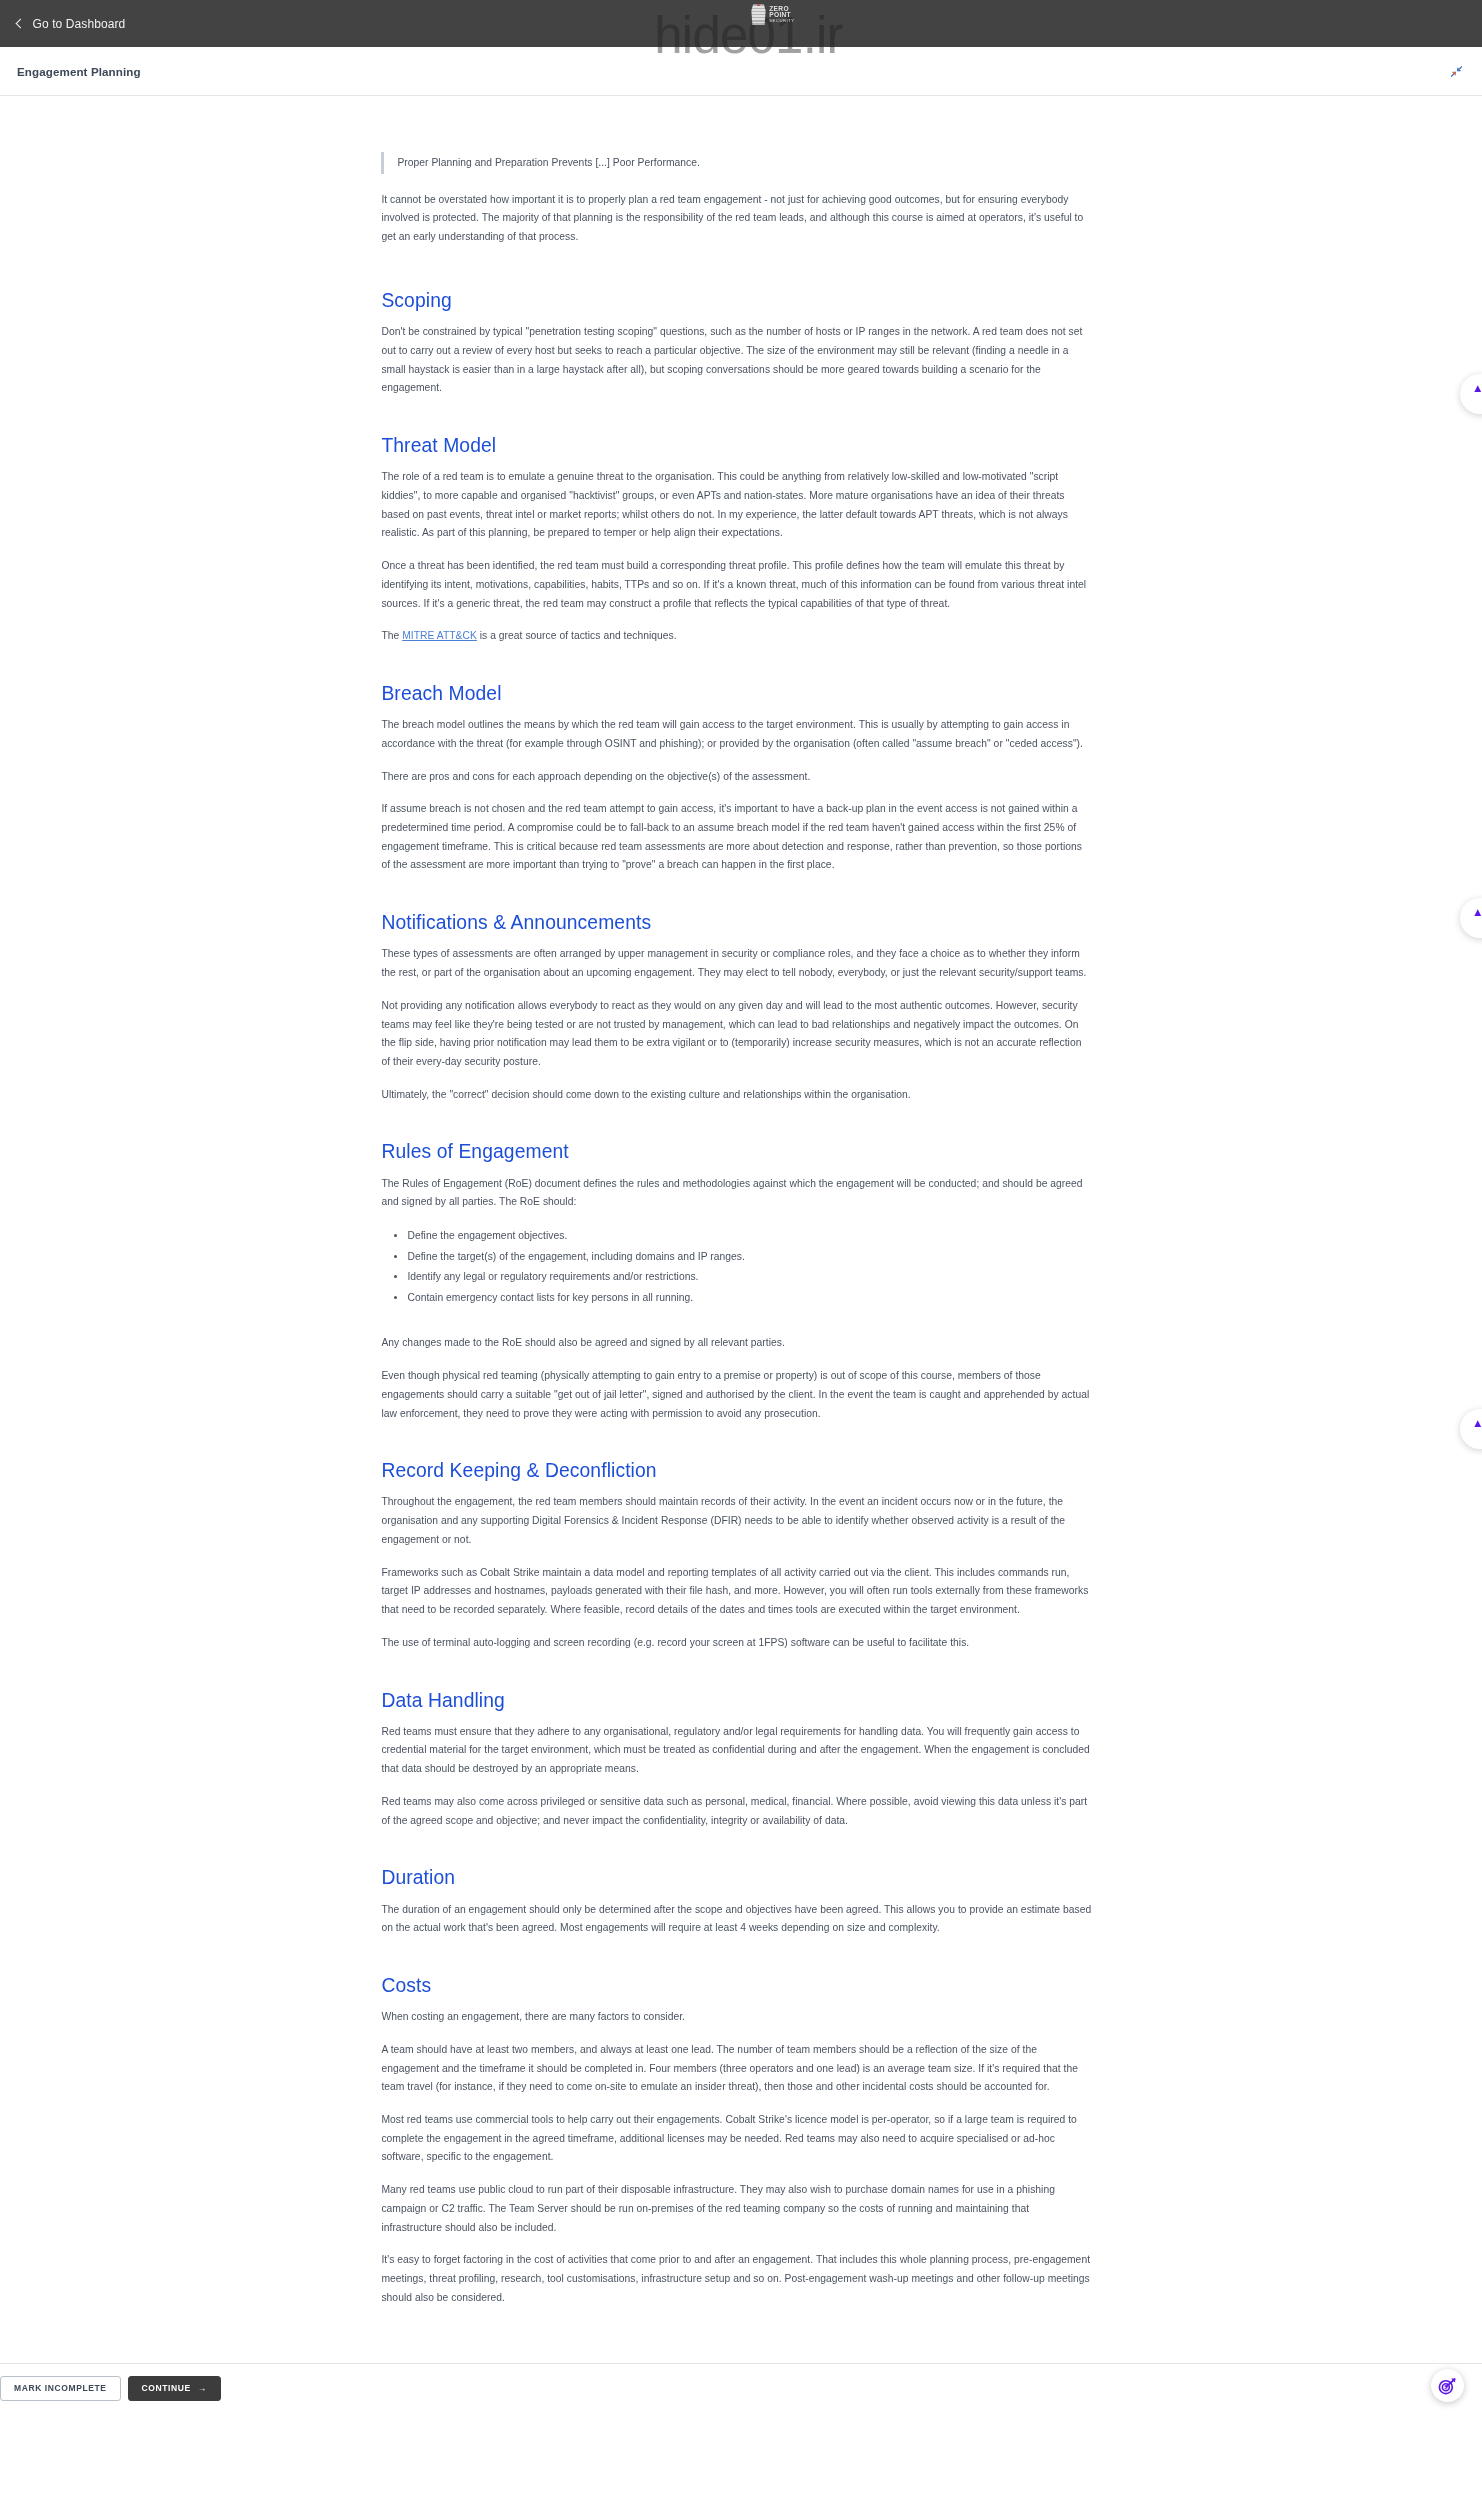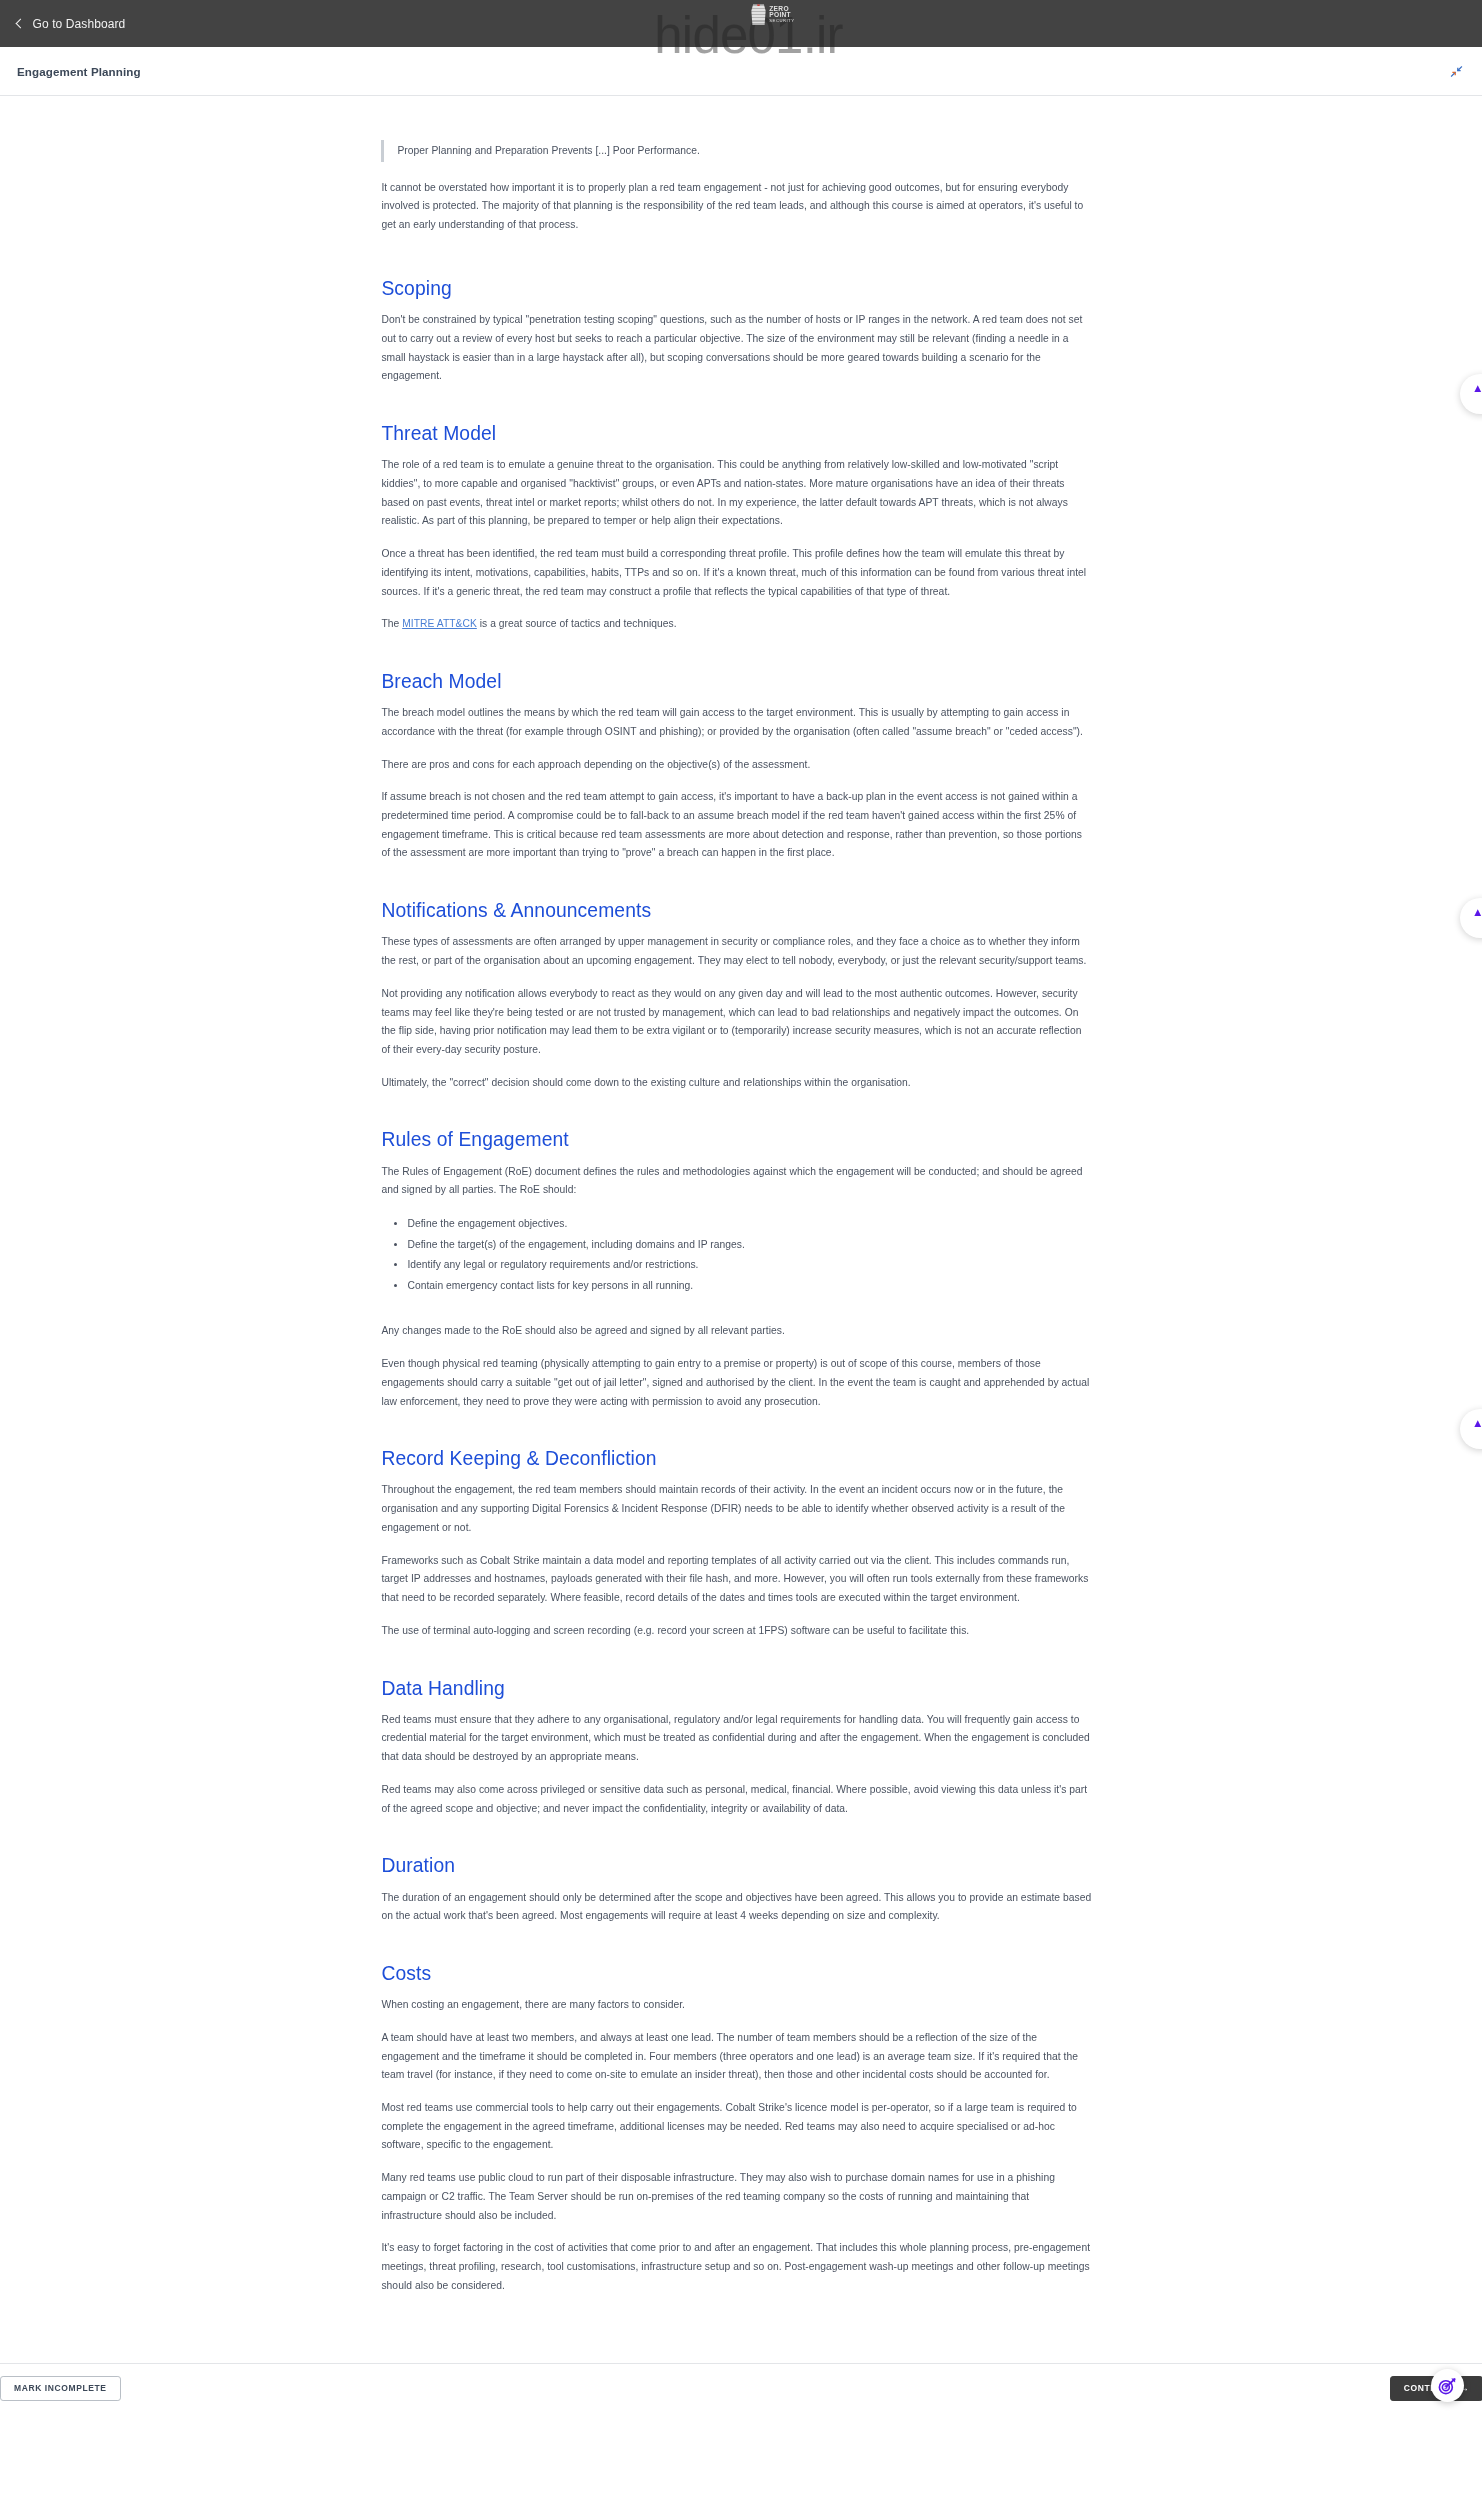--- a/index.html
+++ b/index.html
@@ -147,21 +147,21 @@
   }
   h2.first { margin-top: 42px; }
   p {
     font-size: 10.3px;
     line-height: 1.82;
     color: #4a5260;
     margin: 0 0 14px 0;
     letter-spacing: 0.04px;
   }
   blockquote {
-    margin: 4px 0 17px 0;
+    margin: 16px 0 17px 0;
     padding: 1.5px 0 1.5px 13px;
     border-left: 3.1px solid #c9ced4;
   }
   blockquote p { margin: 0; font-size: 10.3px; color: #4a5260; }
   ul {
     margin: 7.7px 0 26px 0;
     padding-left: 26px;
   }
   li {
     font-size: 10.3px;
@@ -199,21 +199,21 @@
   
   .footer {
     position: absolute;
     left: 0; right: 0;
     bottom: 0;
     height: 50px;
     background: #ffffff;
     border-top: 0.8px solid #e3e5e8;
     display: flex;
     align-items: center;
-    justify-content: space-between;
+    justify-content: flex-start;
     gap: 7px;
   }
   .btn {
     font-family: "Liberation Sans", sans-serif;
     font-size: 8.5px;
     font-weight: 700;
     letter-spacing: 0.6px;
     padding: 7px 13px;
     border-radius: 3.1px;
     cursor: pointer;

